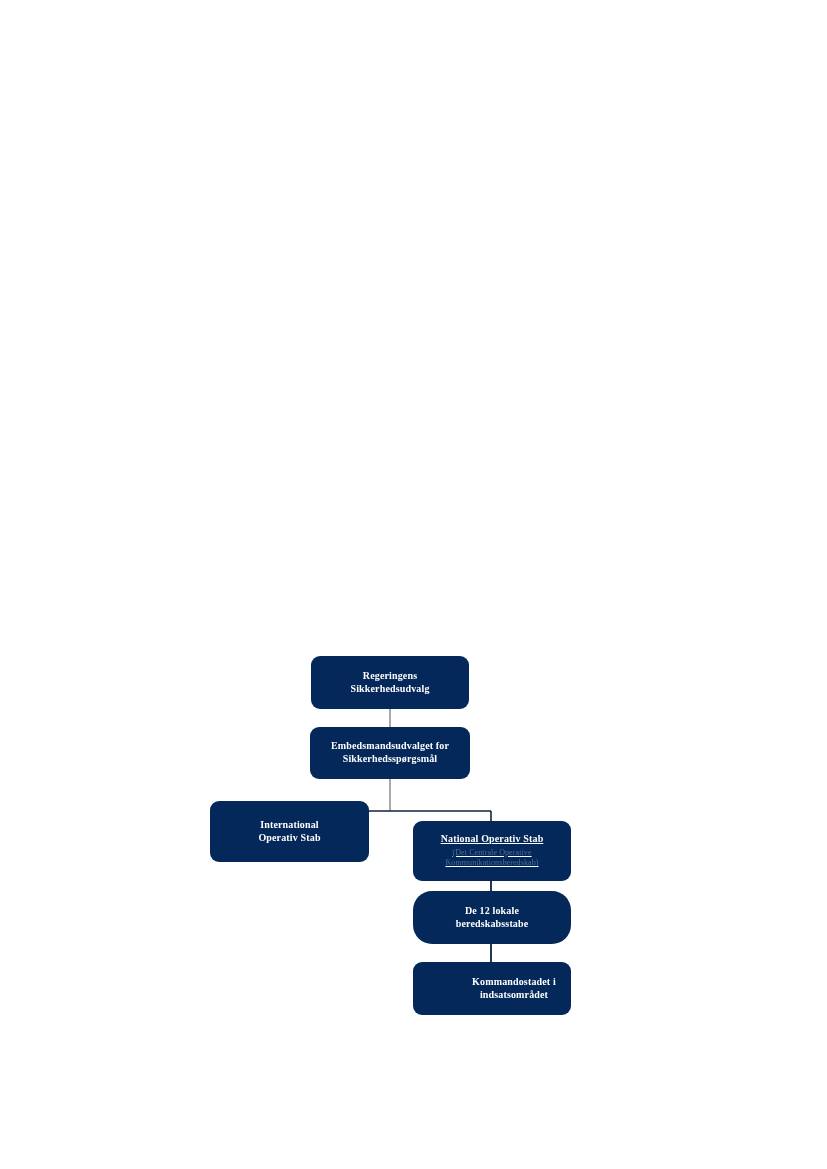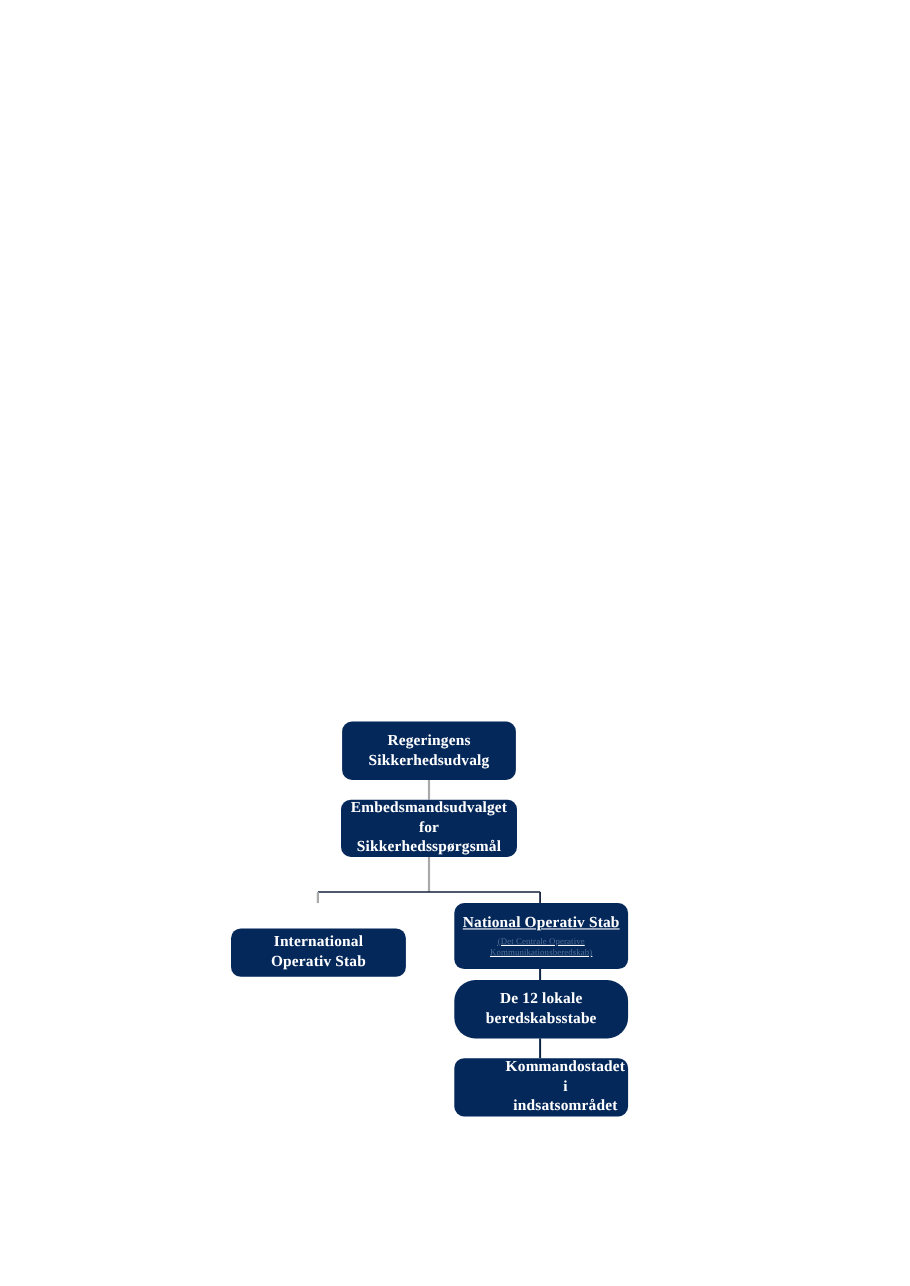--- a/index.html
+++ b/index.html
@@ -41,40 +41,40 @@
     display: flex;
     flex-direction: column;
     align-items: center;
     justify-content: center;
     text-align: center;
     line-height: 1.28;
   }
 
   .node-title {
     font-weight: bold;
-    font-size: 14px;
+    font-size: 10px;
     letter-spacing: 0.15px;
     white-space: pre-line;
   }
 
   .node-subtitle {
     font-weight: normal;
     font-size: 8px;
     color: #4f6d95;
     letter-spacing: 0.1px;
     margin-top: 2px;
     white-space: pre-line;
     line-height: 1.3;
     text-align: center;
   }
 
   
   #node-regeringens    { left: 311px; top: 656px; width: 158px; height: 53px; }
   #node-embedsmands    { left: 310px; top: 727px; width: 160px; height: 52px; }
-  #node-international  { left: 210px; top: 844px; width: 159px; height: 44px; }
+  #node-international  { left: 210px; top: 801px; width: 159px; height: 61px; }
   #node-national       { left: 413px; top: 821px; width: 158px; height: 60px; text-decoration: underline; }
   #node-lokale         { left: 413px; top: 891px; width: 158px; height: 53px; border-radius: 19px; }
   #node-kommandostadet { left: 413px; top: 962px; width: 158px; height: 53px; padding-left: 44px; }
 </style>
 </head>
 <body>
 
 <div id="org-chart">
 
   <svg class="connector-layer" width="827" height="1169" viewBox="0 0 827 1169" xmlns="http://www.w3.org/2000/svg">

